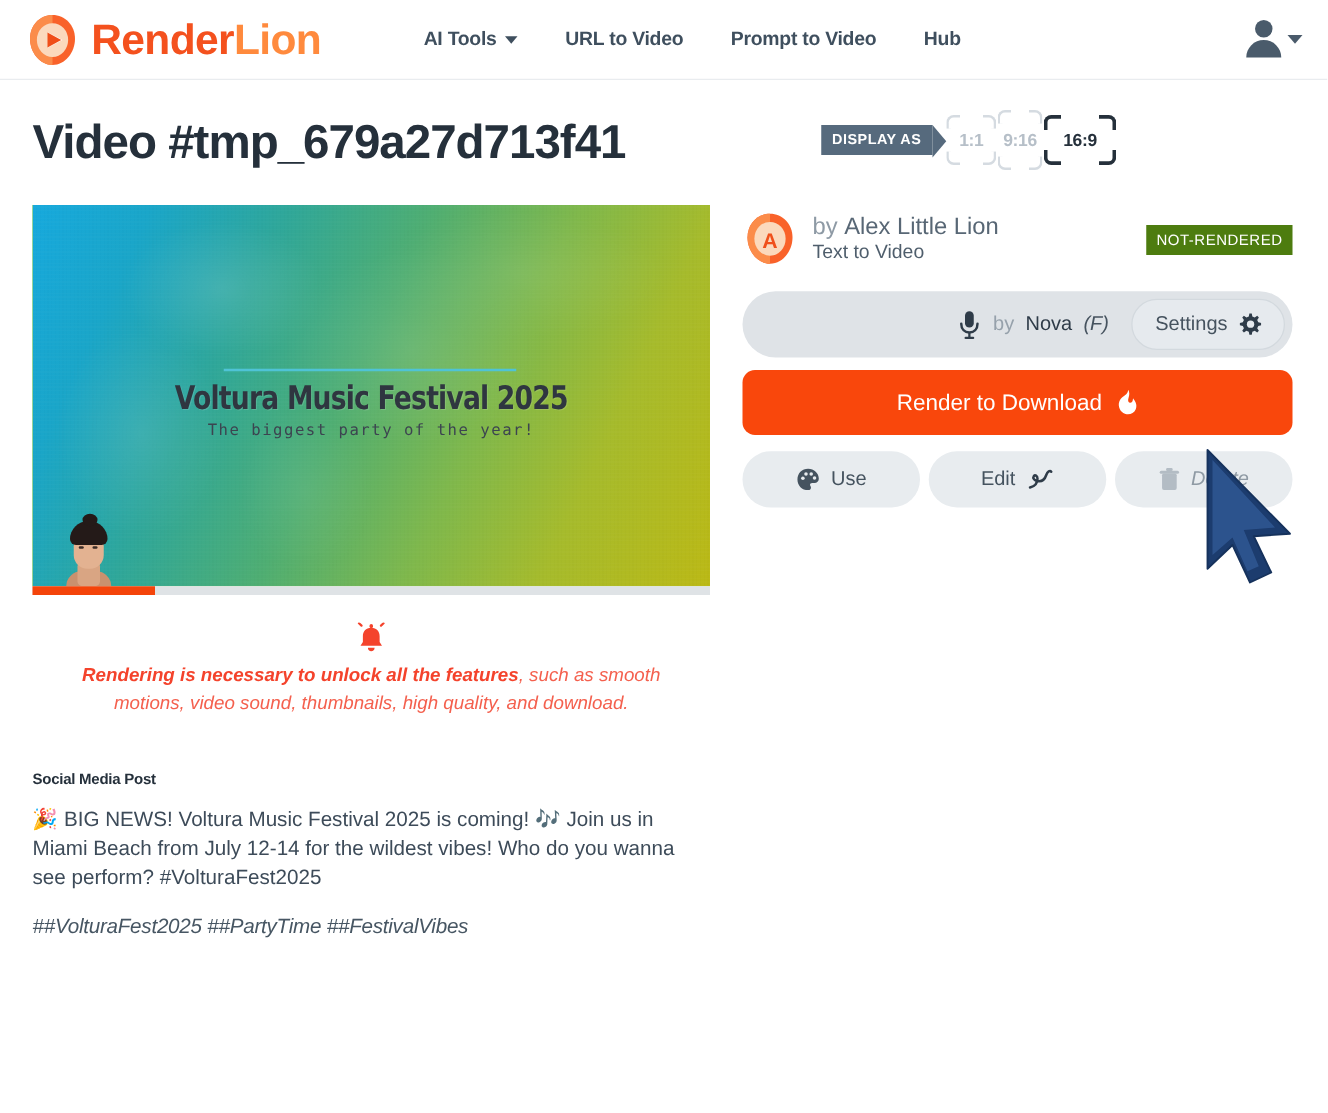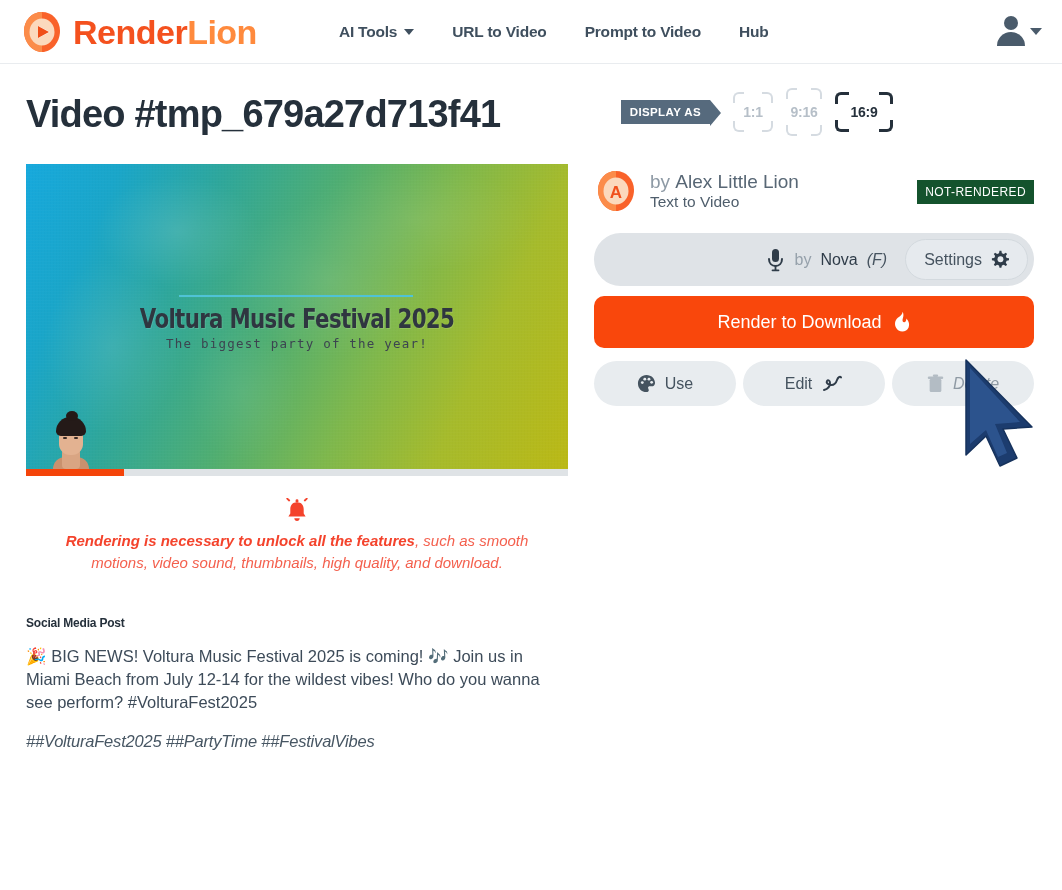--- a/index.html
+++ b/index.html
@@ -119,21 +119,21 @@
     white-space: nowrap;
   }
 
   
   .display-as-cluster {
     position: absolute;
     right: 0;
     top: 24px;
     display: flex;
     align-items: center;
-    gap: 13px;
+    gap: 1px;
   }
   .display-as-badge {
     position: relative;
     background: #566a7d;
     color: #ffffff;
     font-size: 11.5px;
     font-weight: bold;
     letter-spacing: 0.4px;
     padding: 6px 9px 6px 9px;
     margin-right: 10px;
@@ -360,21 +360,21 @@
     white-space: nowrap;
   }
   .author-by .name { color: #586775; font-weight: normal; }
   .author-kind {
     font-size: 15.5px;
     color: #4f5e6c;
   }
   .status-badge {
     position: absolute;
     right: 0; top: 16px;
-    background: #14532d;
+    background: #4d7c0f;
     color: #ffffff;
     font-size: 12px;
     letter-spacing: 0.4px;
     padding: 5px 8px;
     white-space: nowrap;
   }
 
   .voice-bar {
     position: relative;
     margin-top: 15px;

